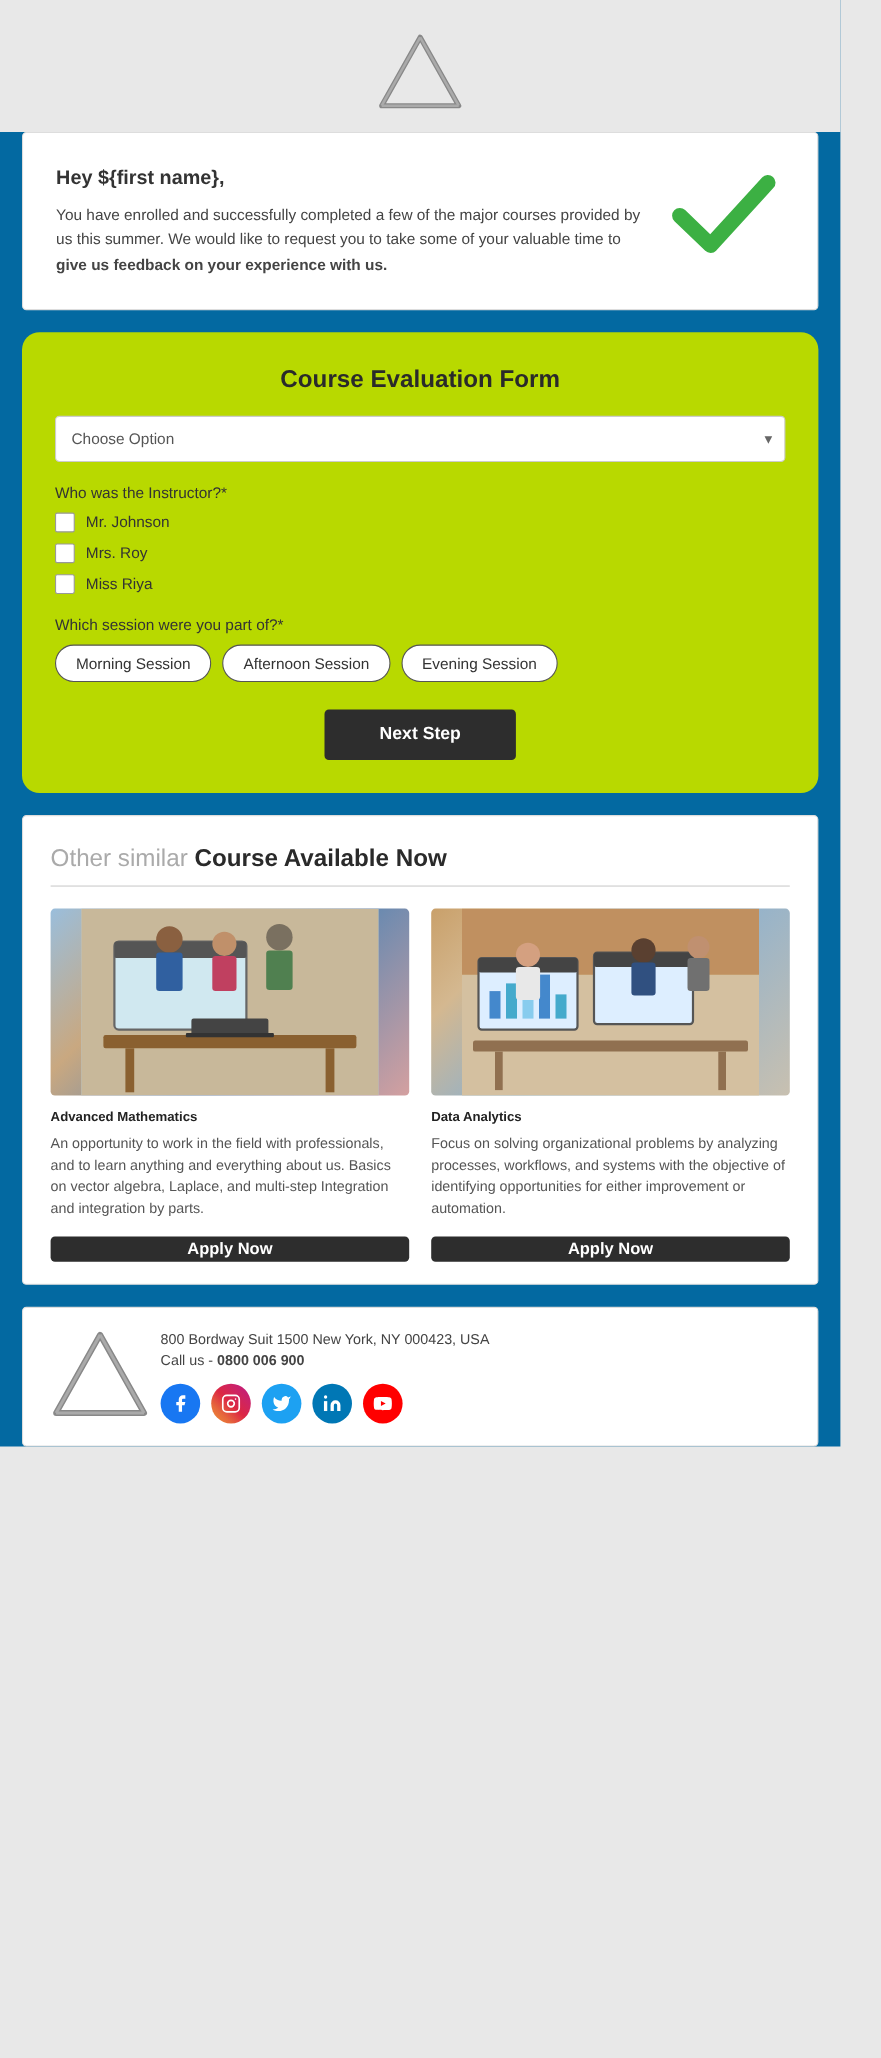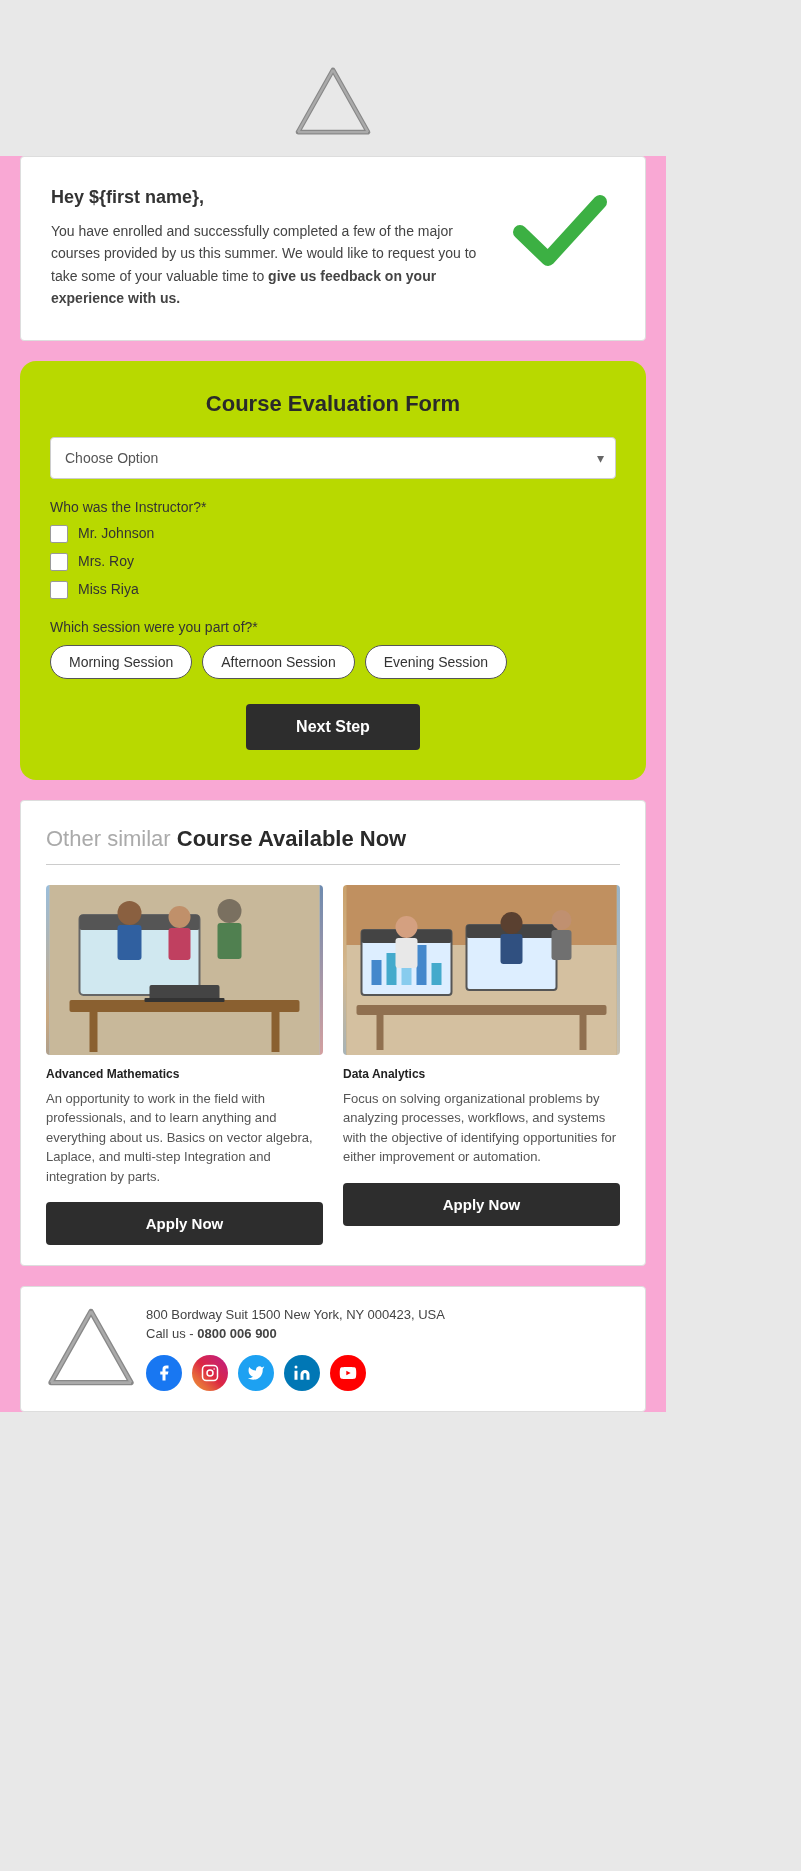--- a/index.html
+++ b/index.html
@@ -3,23 +3,22 @@
   <meta charset="utf-8">
   <style>
     * { box-sizing: border-box; margin: 0; padding: 0; }
     body {
       background: #e8e8e8;
       font-family: Arial, sans-serif;
       width: 801px;
       min-height: 1871px;
     }
     .page-wrapper {
-      width: 666px;
-      background: #f9a8d4;
-      margin-top: 36px;
+      width: 764px;
+      background: #0369a1;
     }
 
     
     .header-area {
       background: #e8e8e8;
       text-align: center;
       padding: 30px 20px 20px;
     }
     .logo-triangle {
       width: 80px;
@@ -238,21 +237,21 @@
       color: #555;
       line-height: 1.5;
       margin-bottom: 16px;
     }
     .apply-btn {
       display: block;
       width: 100%;
       background: #2d2d2d;
       color: #ffffff;
       border: none;
-      padding: 13px 20px;
+      padding: 3px 20px;
       font-size: 15px;
       font-weight: bold;
       border-radius: 4px;
       cursor: pointer;
       text-align: center;
     }
 
     
     .footer-section {
       background: #ffffff;

